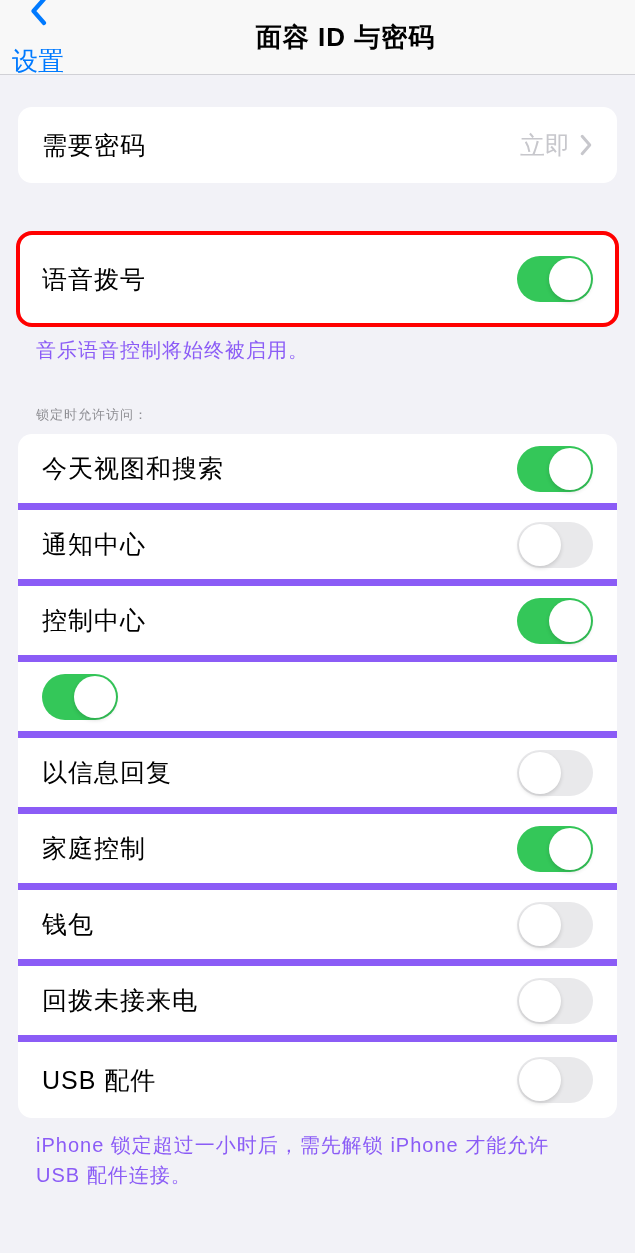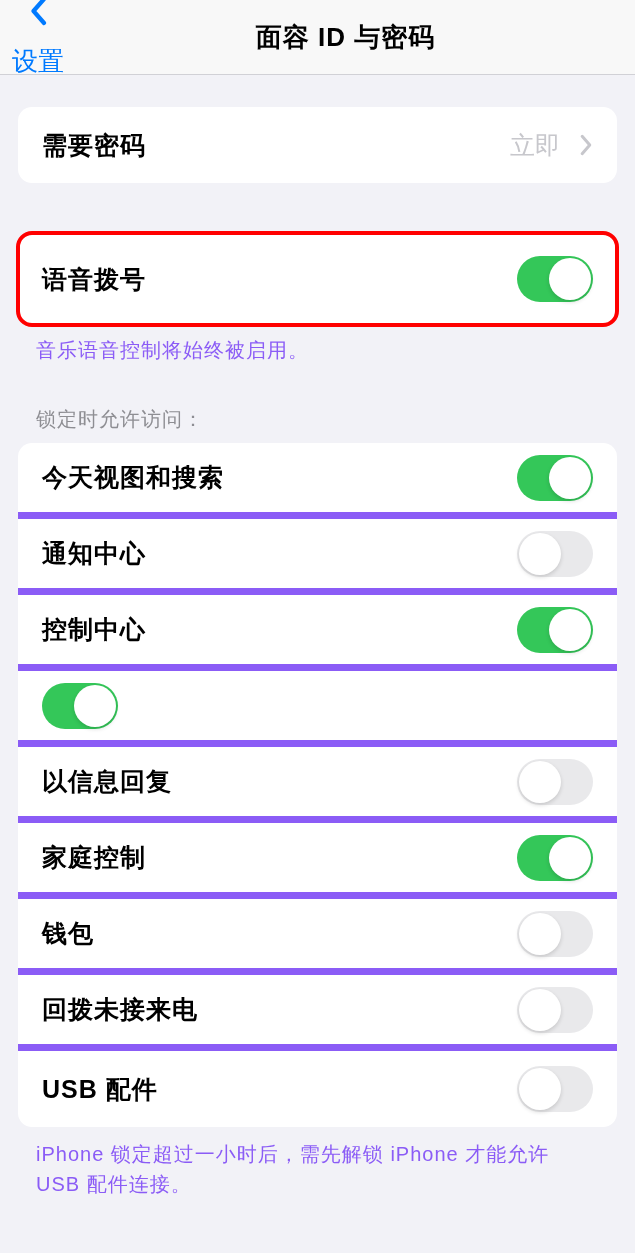--- a/index.html
+++ b/index.html
@@ -65,26 +65,25 @@
       padding: 0 24px;
       border-bottom: 7px solid #8b5cf6;
     }
     .row:last-child {
       border-bottom: none;
     }
     .row-label {
       font-size: 25px;
       color: #000;
       letter-spacing: 1px;
-      font-weight: bold;
     }
     .row-value-wrap {
       display: flex;
       align-items: center;
-      gap: 20px;
+      gap: 10px;
     }
     .row-value {
       font-size: 25px;
       color: #c7c7cc;
     }
     .chevron-right {
       color: #c7c7cc;
       width: 13px;
       height: 22px;
     }
@@ -117,21 +116,21 @@
       left: 2px;
     }
     .footer-text {
       color: #8b5cf6;
       font-size: 20px;
       padding: 12px 36px 0;
       letter-spacing: 1px;
     }
     .header-text {
       color: #8e8e93;
-      font-size: 20px;
+      font-size: 13px;
       padding: 0 36px 10px;
       margin-top: 42px;
       letter-spacing: 1px;
     }
     .group-after-header {
       margin-top: 0;
     }
     .highlight-red {
       outline: 4px solid #ff0000;
       outline-offset: -2px;

